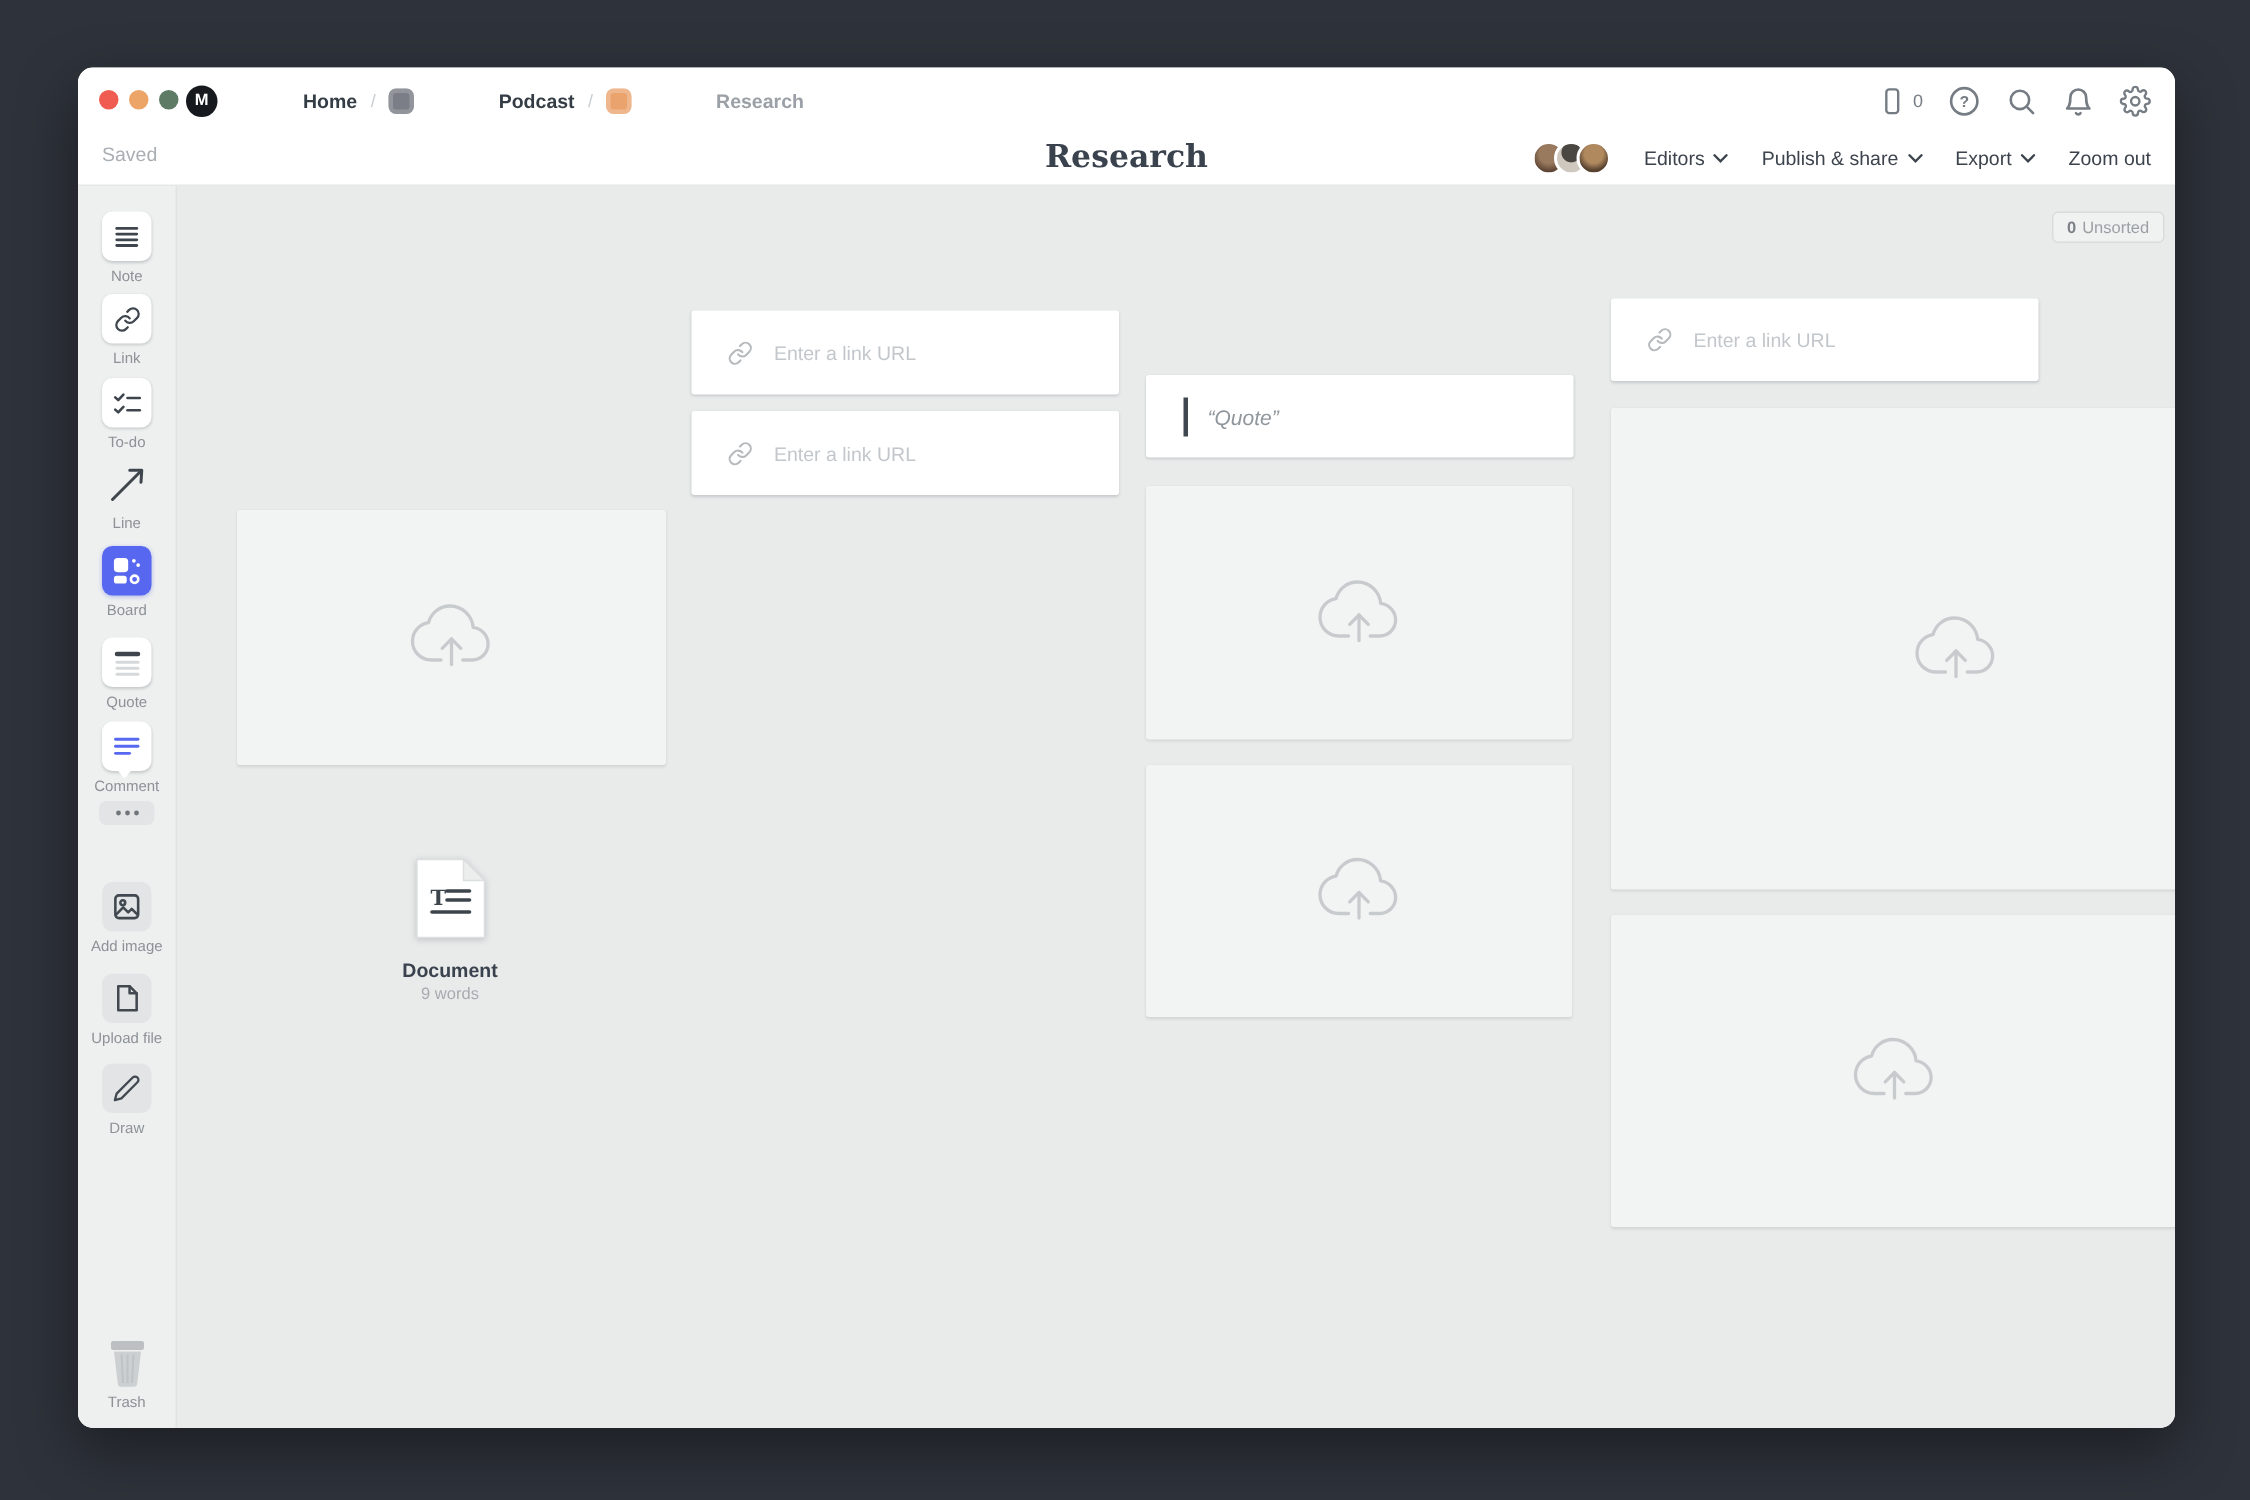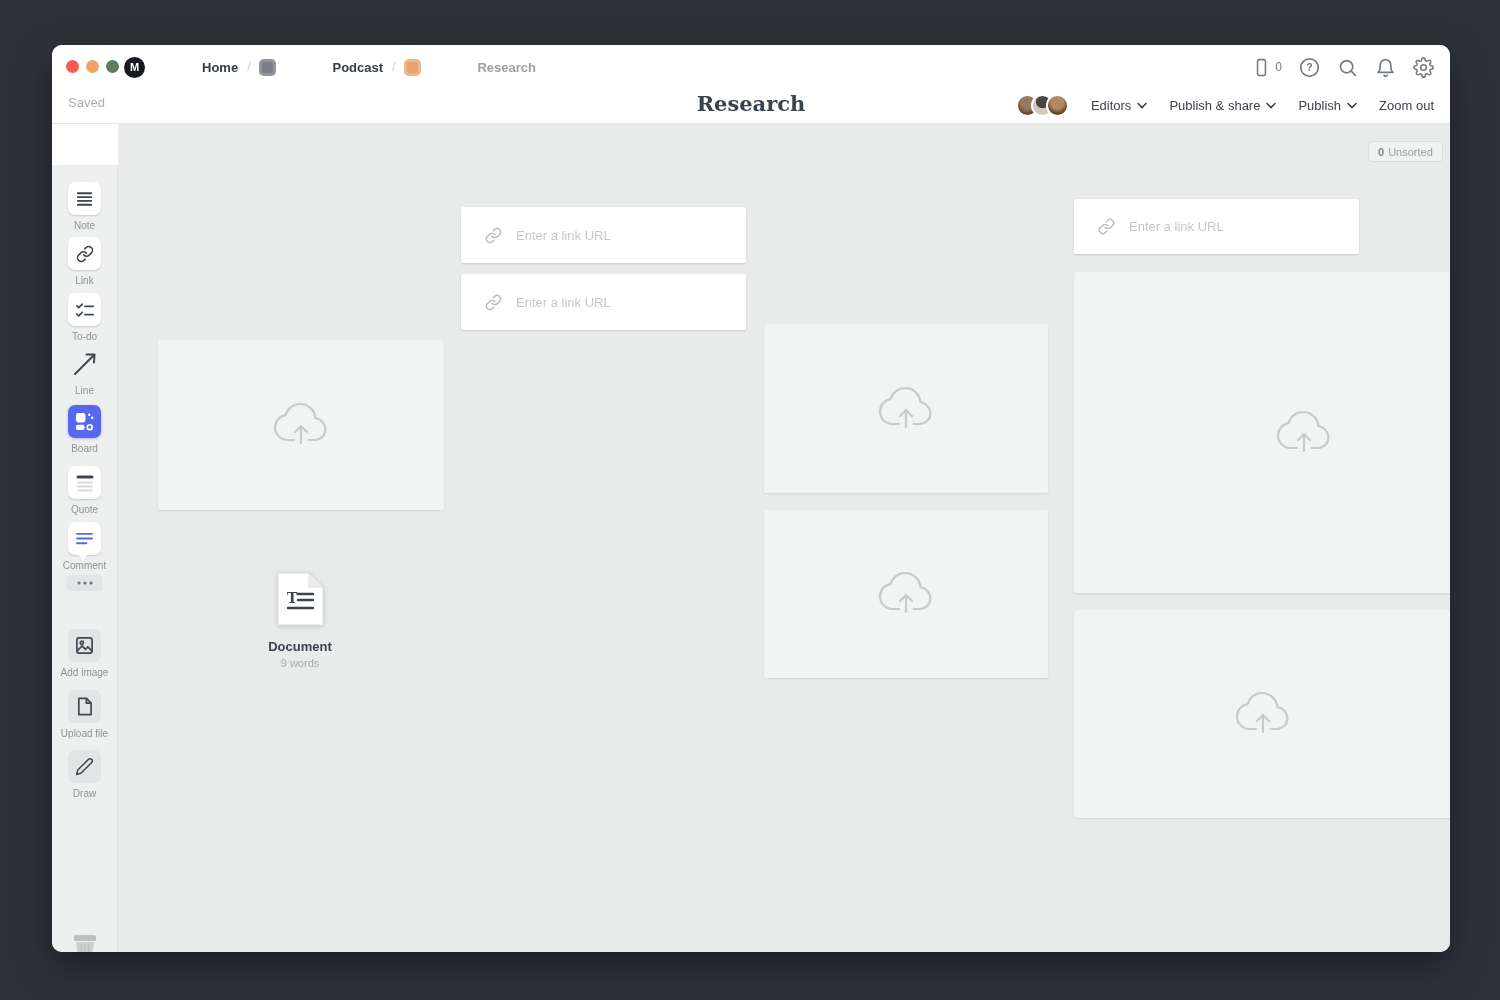--- a/index.html
+++ b/index.html
@@ -50,21 +50,21 @@
   .avatars { display:flex; cursor:pointer; }
   .avatar { width:23px; height:23px; border-radius:50%; border:2px solid #fff; }
   .avatar + .avatar { margin-left:-8px; }
   .av1 { background:radial-gradient(circle at 50% 35%, #9a7a5e 0 40%, #5c4433 75%); }
   .av2 { background:radial-gradient(circle at 50% 30%, #4a4642 0 38%, #cfc8be 42%); }
   .av3 { background:radial-gradient(circle at 50% 35%, #b0895f 0 40%, #584230 70%); }
   .hbtn { display:flex; align-items:center; gap:6px; font-size:13px; color:#3c434c; cursor:pointer; white-space:nowrap; }
   
   .sidebar {
     position:absolute; left:0; top:79px; bottom:0; width:66px;
-    background:#eef0f0; border-right:1px solid #e0e3e3;margin-top:41px;
+    background:#eef0f0; border-right:1px solid #e0e3e3;
   }
   .tool { position:absolute; left:0; width:100%; display:flex; flex-direction:column; align-items:center; gap:5px; cursor:pointer; }
   .tool .lbl { font-size:10px; color:#8d9297; }
   .box { width:33px; height:33px; border-radius:7px; display:flex; align-items:center; justify-content:center; }
   .box-white { background:#fff; box-shadow:0 1px 2px rgba(40,45,50,.2); }
   .box-gray  { background:#e2e4e5; }
   .box-blue  { background:#5767ef; box-shadow:0 1px 3px rgba(70,90,220,.35); }
   .box-bare  { background:transparent; }
   .box-bubble { background:#fff; box-shadow:0 1px 2px rgba(40,45,50,.2); position:relative; border-radius:7px; }
   .box-bubble::after {
@@ -205,21 +205,21 @@
             <polyline points="1,1.5 5,5.5 9,1.5" fill="none" stroke="#3c434c" stroke-width="1.6" stroke-linecap="round"></polyline>
           </svg>
       </div>
       <div class="hbtn">
         <span>Publish &amp; share</span>
         <svg width="10" height="7" viewBox="0 0 10 7">
             <polyline points="1,1.5 5,5.5 9,1.5" fill="none" stroke="#3c434c" stroke-width="1.6" stroke-linecap="round"></polyline>
           </svg>
       </div>
       <div class="hbtn">
-        <span>Publish</span>
+        <span>Export</span>
         <svg width="10" height="7" viewBox="0 0 10 7">
             <polyline points="1,1.5 5,5.5 9,1.5" fill="none" stroke="#3c434c" stroke-width="1.6" stroke-linecap="round"></polyline>
           </svg>
       </div>
       <div class="hbtn">
         <span>Zoom out</span>
       </div>
     </div>
   </div>
 
@@ -396,20 +396,24 @@
         </svg>
       <span class="link-placeholder">Enter a link URL</span>
     </div>
     <div class="card card-white link-card" style="left:343px; top:150px; width:285px; height:56px;">
       <svg width="17" height="17" style="color:#b6babd">
           <use href="#sym-chain"></use>
         </svg>
       <span class="link-placeholder">Enter a link URL</span>
     </div>
 
+    <div class="card card-white quote-card" style="left:646px; top:126px; width:285px; height:55px;">
+      <span class="quote-bar"></span>
+      <span class="quote-text">“Quote”</span>
+    </div>
 
     <div class="card card-upload" style="left:646px; top:200px; width:284px; height:169px;">
       <svg class="cloud">
           <use href="#sym-cloud"></use>
         </svg>
     </div>
     <div class="card card-upload" style="left:646px; top:386px; width:284px; height:168px;">
       <svg class="cloud">
           <use href="#sym-cloud"></use>
         </svg>

